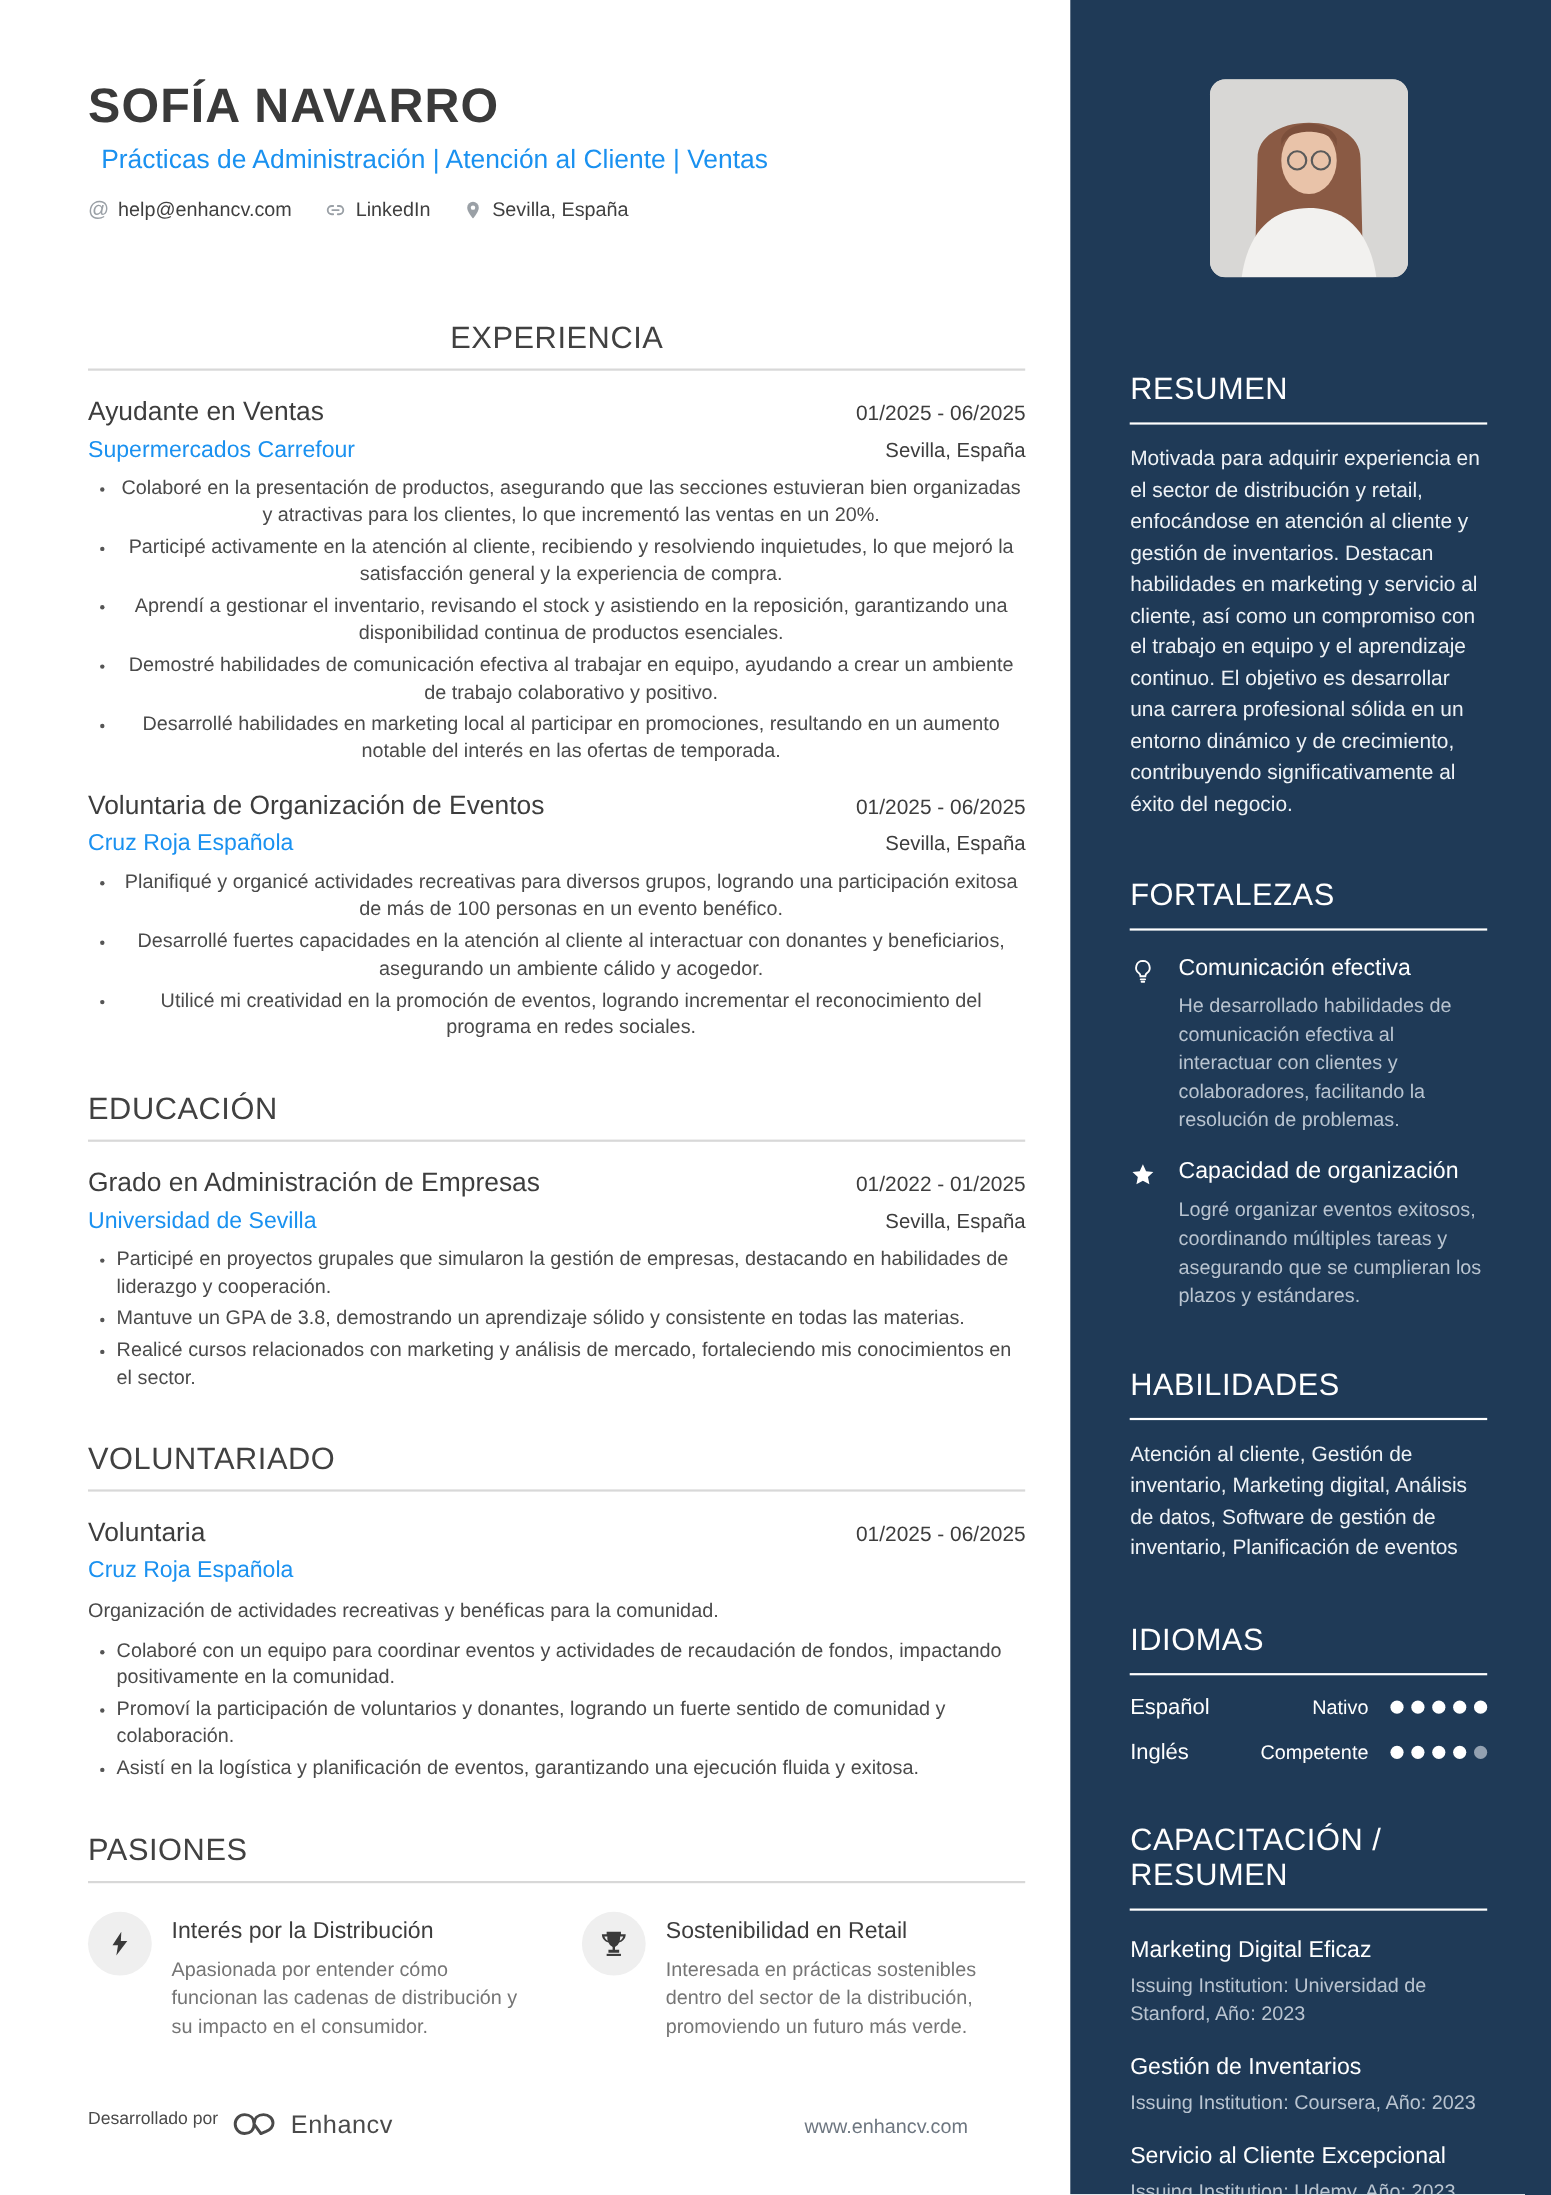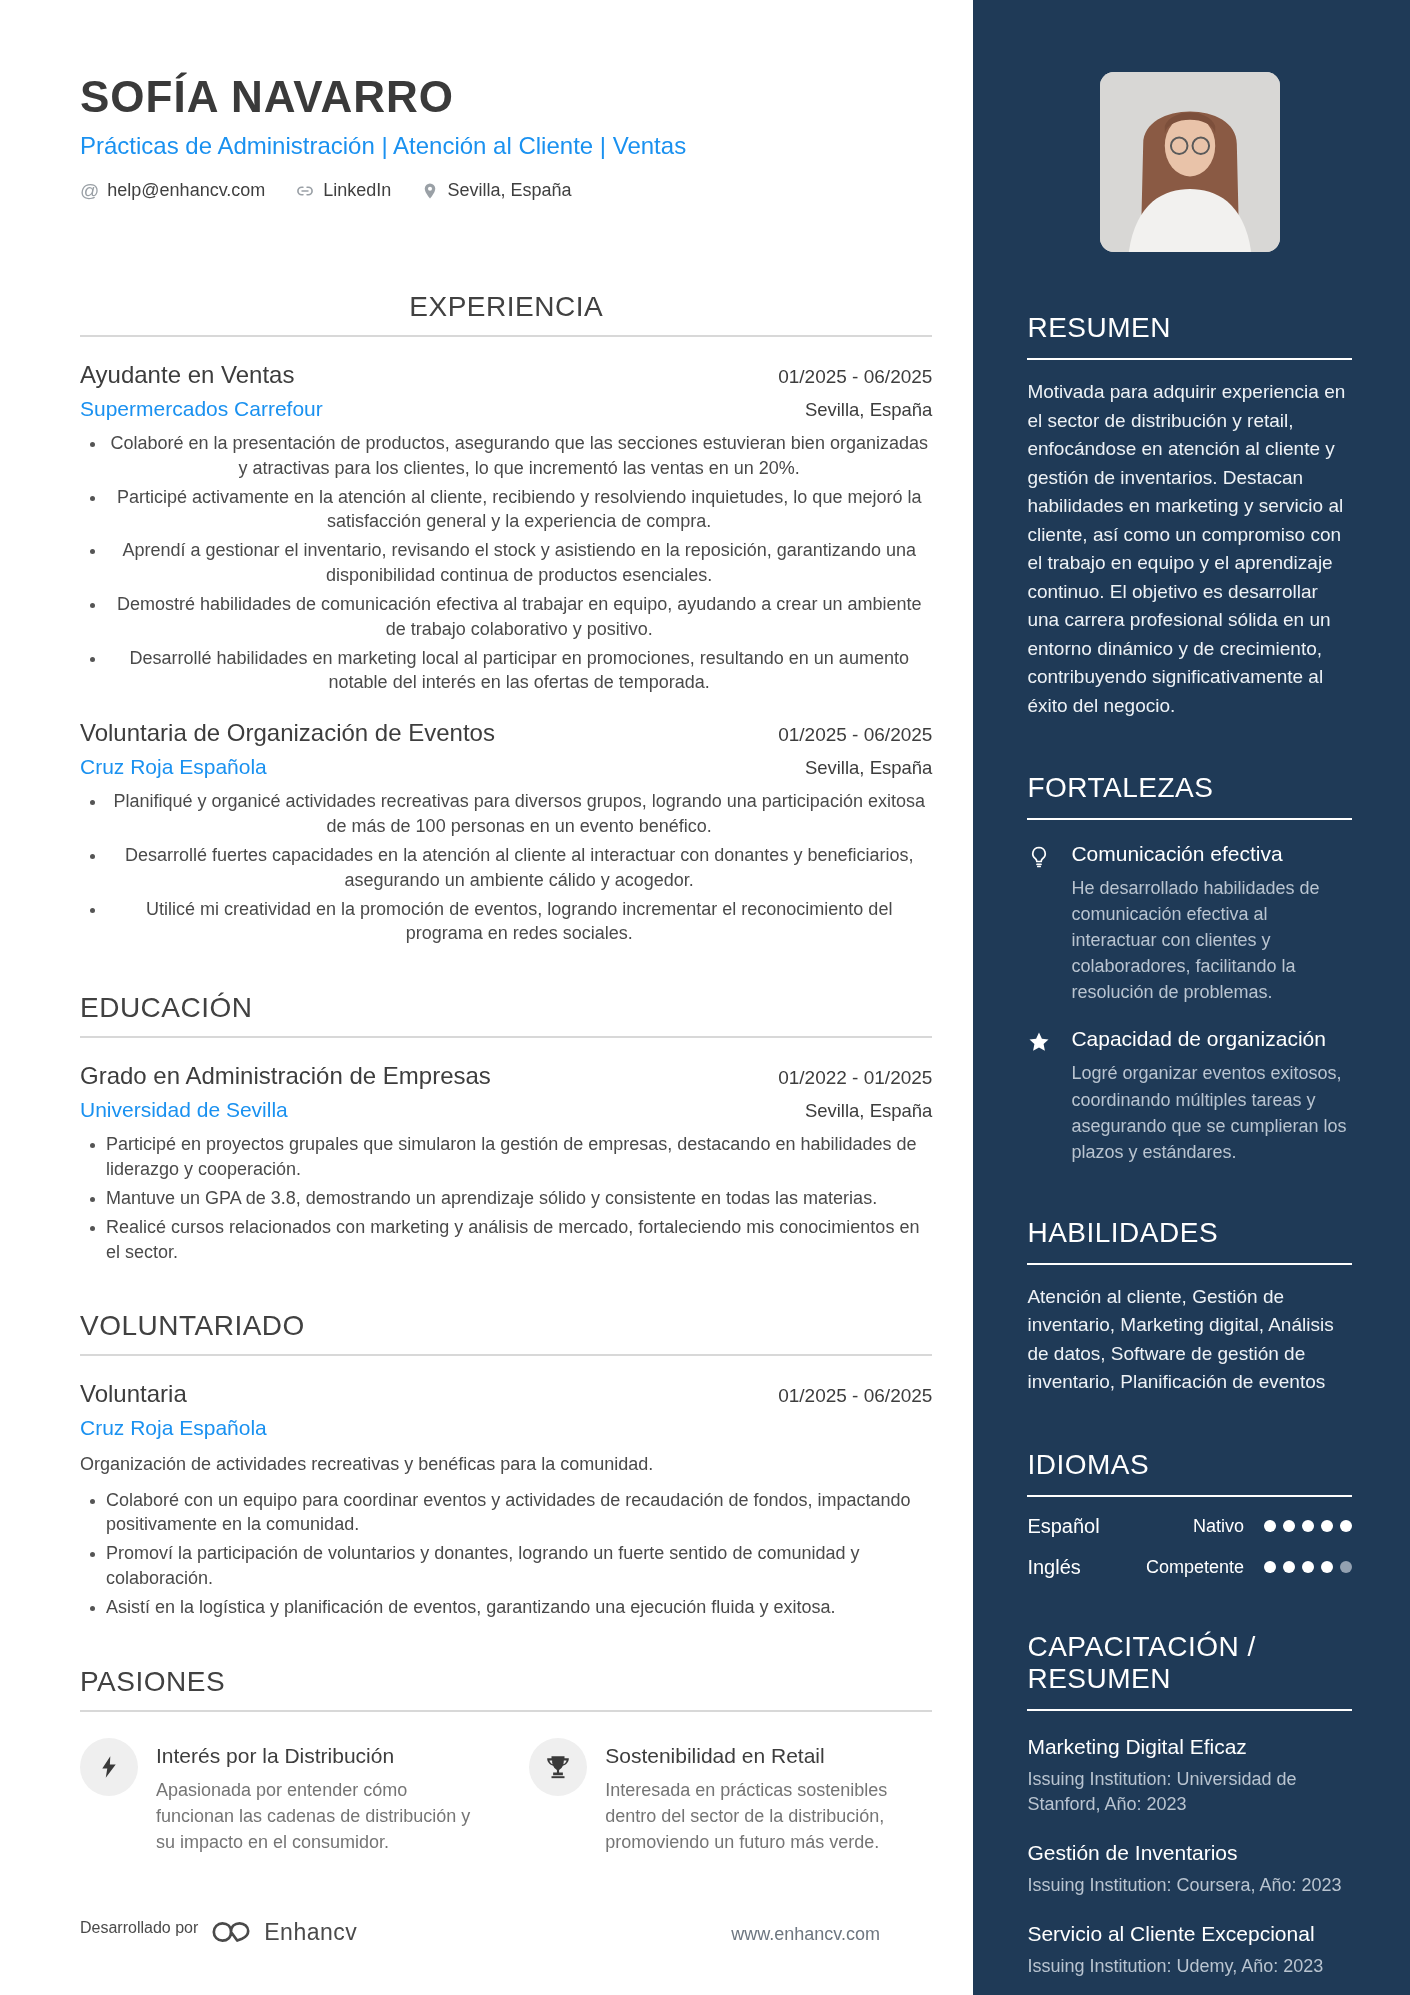--- a/index.html
+++ b/index.html
@@ -4,21 +4,21 @@
 <style>
   * { box-sizing: border-box; }
   html,body { margin:0; padding:0; background:#ffffff; }
   body { font-family:"Liberation Sans", sans-serif; color:#3d3d3d; }
   .page { position:relative; width:1410px; height:1995px; display:flex; overflow:hidden; background:#fff; }
 
   
   .main { width:1111px; padding:60px 41px 0 80px; }
 
   .name { font-size:44px; font-weight:bold; color:#3a3a3a; letter-spacing:1px; margin:12px 0 10px; }
-  .subtitle { font-size:24px; color:#1a91f0; margin:0 0 20px; }
+  .subtitle { font-size:24px; color:#1a91f0; margin:0 12px 20px; }
   .contacts { display:flex; align-items:center; gap:30px; font-size:18px; color:#3f3f3f; }
   .contact { display:flex; align-items:center; gap:8px; }
   .contact .glyph { color:#9aa0a6; font-size:19px; line-height:1; }
   .contact svg { display:block; }
 
   .section { margin-top:46px; }
   .section.first { margin-top:90px;text-align:center; }
   .m-heading { font-size:28px; font-weight:normal; color:#414141; letter-spacing:0.5px; margin:0; }
   .m-rule { border:none; border-top:2px solid #d8d8d8; margin:12px 0 0; }
 
@@ -45,21 +45,21 @@
   .dev-by { font-size:16px; color:#4a4a4a; }
   .brand { font-size:23px; color:#4a4a4a; letter-spacing:0.5px; }
   .site { font-size:18px; color:#6d7680; cursor:pointer; }
 
   
   .sidebar { width:489px; background:#1f3a57; padding:72px 58px 0 54px; color:#fff; }
   .photo { width:180px; height:180px; border-radius:14px; margin:0 auto; overflow:hidden; background:#d6d5d3; }
   .photo svg { display:block; width:100%; height:100%; }
 
   .s-section { margin-top:52px; }
-  .s-section.first { margin-top:60px; }
+  .s-section.first { margin-top:86px; }
   .s-heading { font-size:28px; font-weight:normal; color:#ffffff; letter-spacing:0.5px; margin:0; }
   .s-rule { border:none; border-top:2px solid #ffffff; margin:14px 0 18px; }
   .s-text { font-size:19px; color:#eef2f6; line-height:1.5; margin:0; }
 
   .strength { display:flex; gap:16px; margin-top:22px; }
   .f-icon { width:28px; flex:none; padding-top:3px; }
   .f-title { font-size:21px; color:#ffffff; font-weight:normal; margin:0 0 9px; }
   .f-text { font-size:18px; color:#b9c4d0; line-height:1.45; margin:0; }
 
   .lang-row { display:flex; align-items:center; margin-top:18px; }

